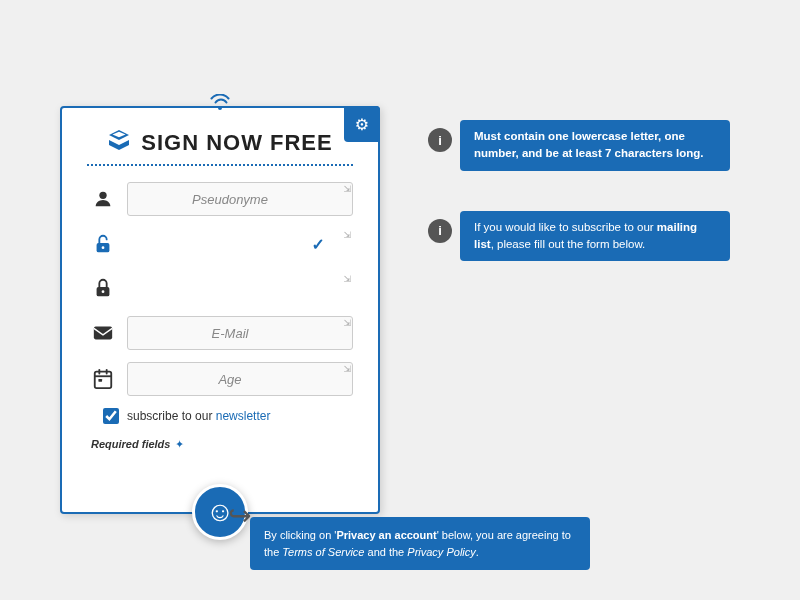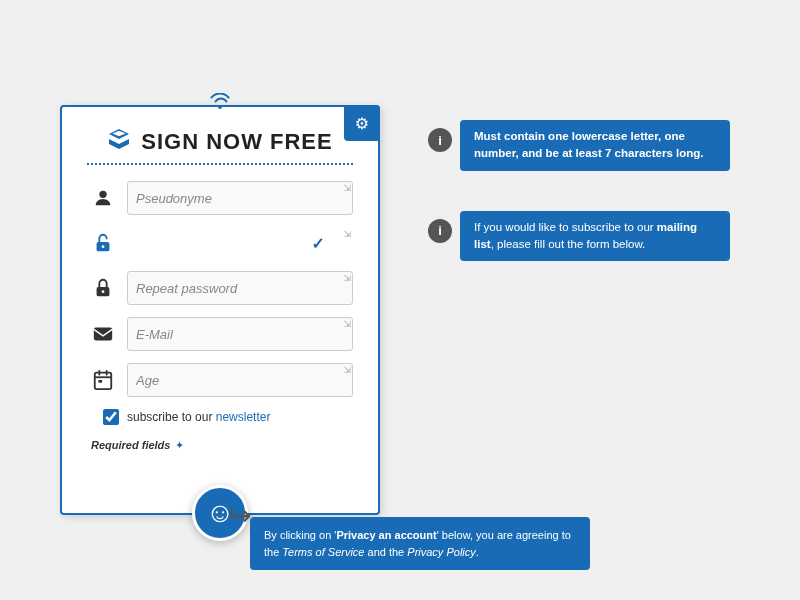--- a/index.html
+++ b/index.html
@@ -101,20 +101,21 @@
       flex: 1;
       height: 34px;
       border: 1px solid #ccc;
       border-radius: 3px;
       padding: 0 28px 0 8px;
       font-size: 13px;
       color: #555;
       background: #f9f9f9;
       outline: none;
       font-style: italic;
+      text-align: center;
     }
     .field-input.active-field {
       border: 2px solid #1a6bb5;
       background: #fff;
     }
     .field-input::placeholder { color: #888; font-style: italic; }
 
     .resize-handle {
       position: absolute;
       right: 2px;
@@ -315,21 +316,20 @@
     </div>
 
     <div class="form-row">
       <div class="field-icon">
         <svg viewBox="0 0 24 24" fill="#333">
           <rect x="5" y="11" width="14" height="10" rx="2" fill="#333"></rect>
           <path d="M8 11V7a4 4 0 018 0v4" stroke="#333" stroke-width="2" fill="none" stroke-linecap="round"></path>
           <circle cx="12" cy="16" r="1.5" fill="#fff"></circle>
         </svg>
       </div>
-      <input class="field-input" type="password" placeholder="Repeat password" style="">
       <span class="resize-handle">⇲</span>
     </div>
 
     <div class="form-row">
       <div class="field-icon">
         <svg viewBox="0 0 24 24" fill="#333">
           <rect x="2" y="5" width="20" height="14" rx="2" fill="#333"></rect>
           <path d="M2 7l10 7 10-7" stroke="#fff" stroke-width="1.5" fill="none"></path>
         </svg>
       </div>

